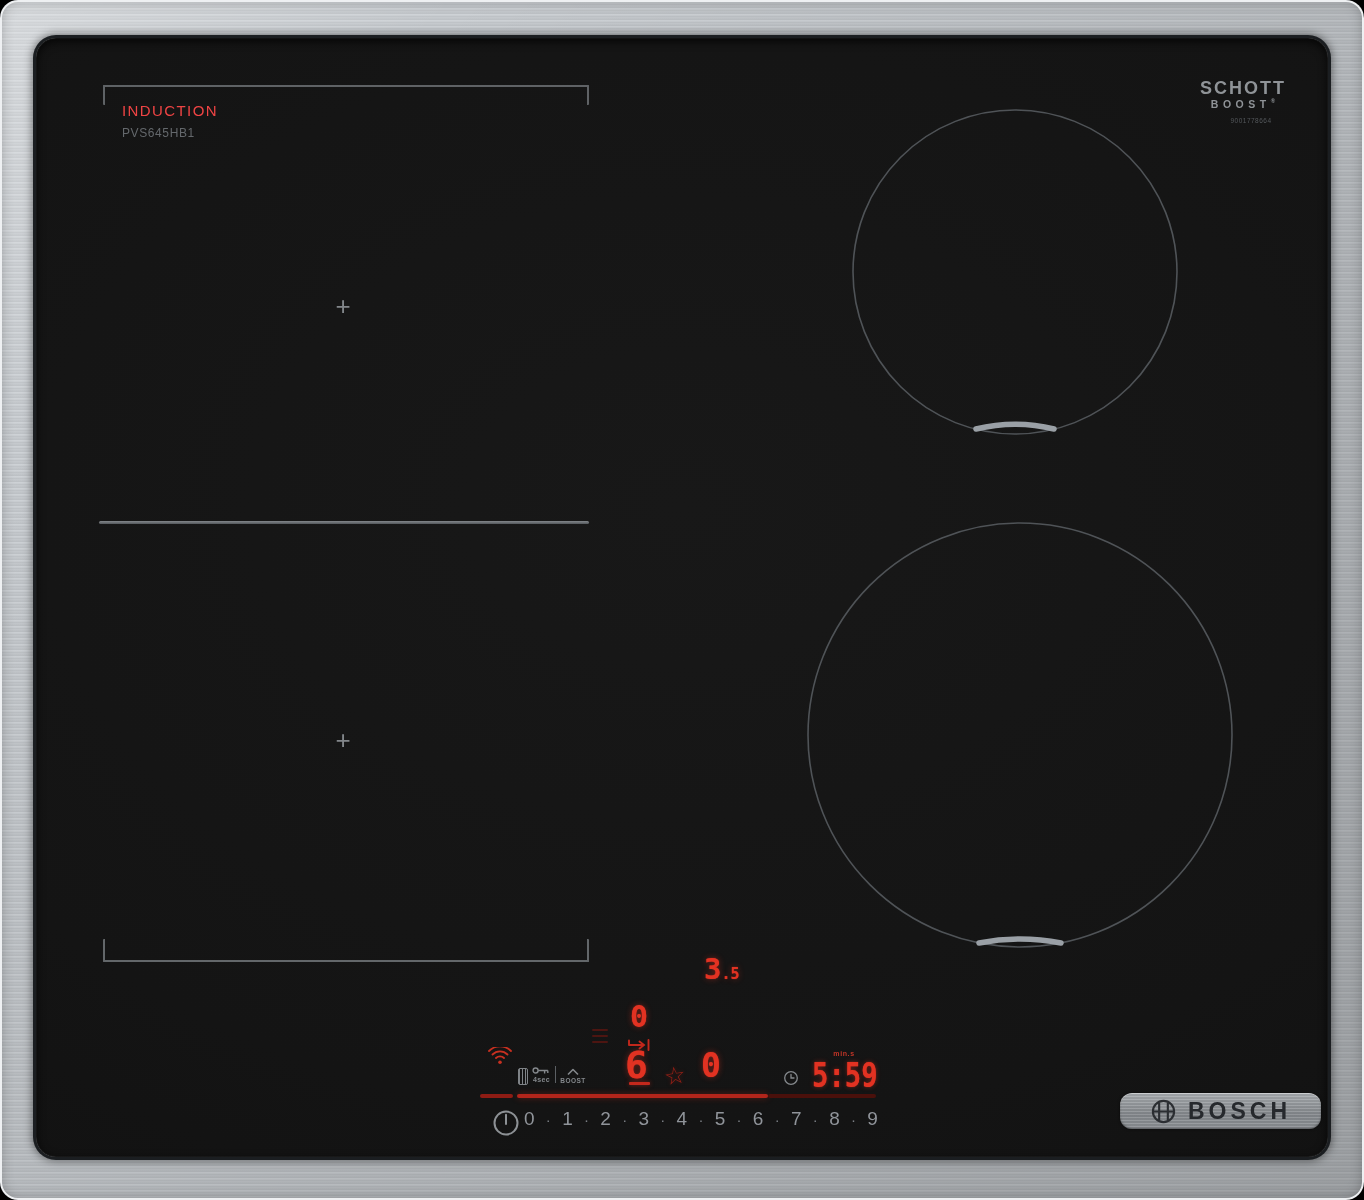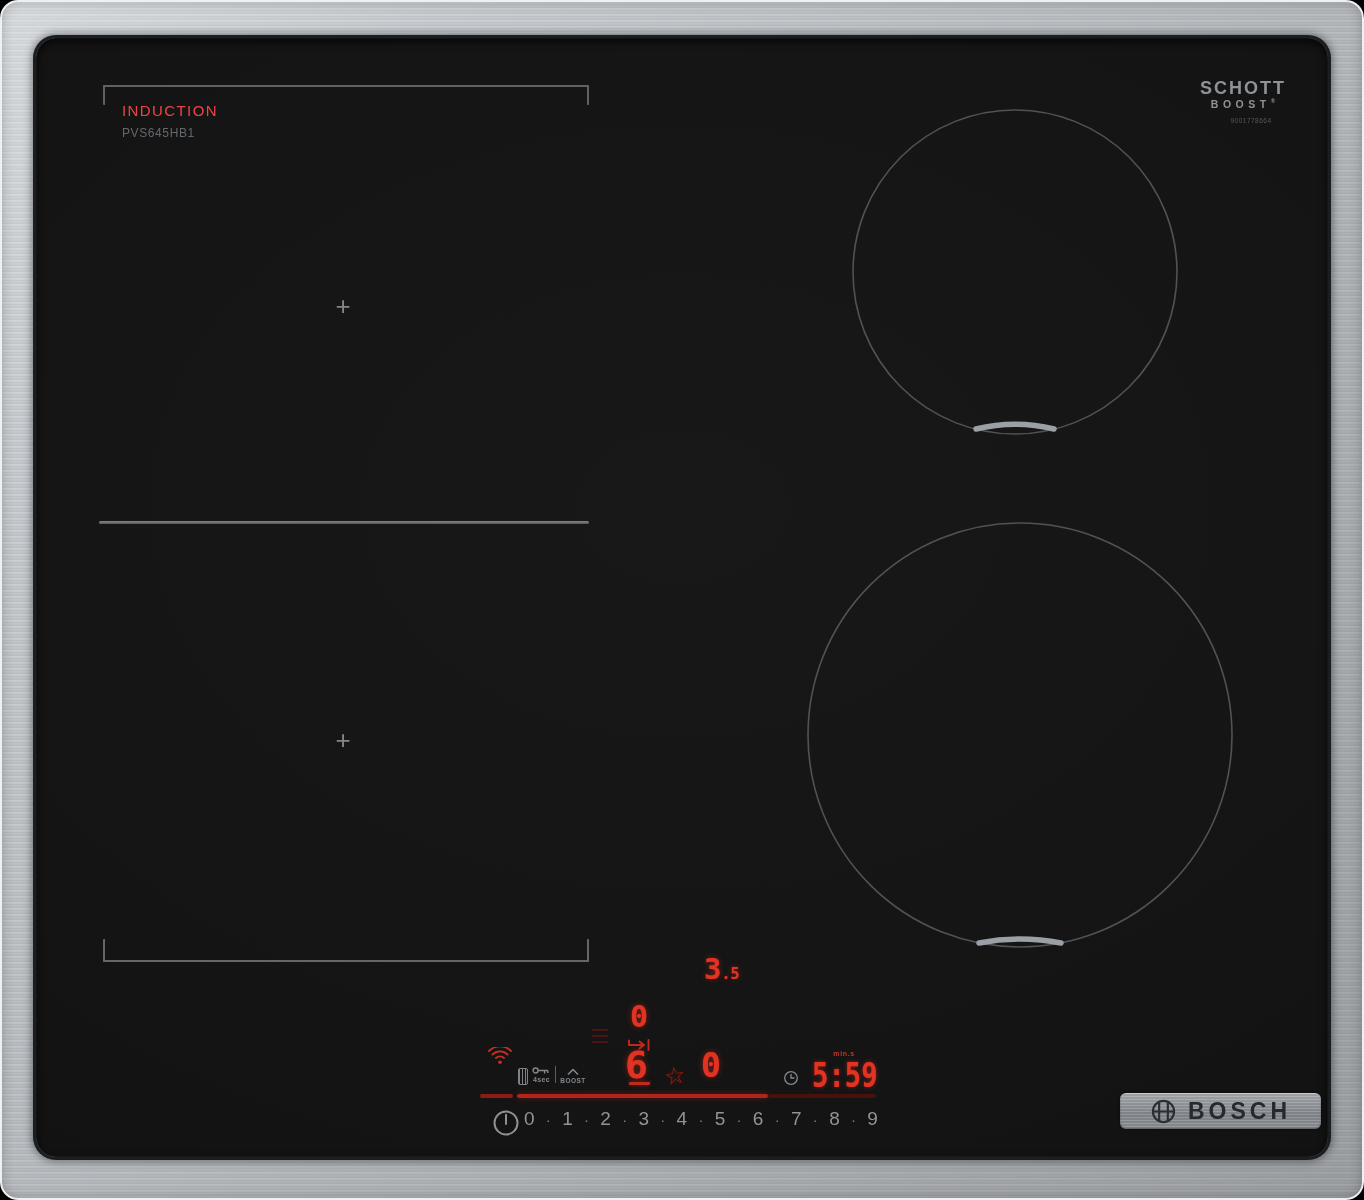--- a/index.html
+++ b/index.html
@@ -79,21 +79,21 @@
   .line-main{left:517px;top:1094px;width:251px;height:4px;background:#b2251b;border-radius:2px;
              box-shadow:0 0 6px rgba(200,40,25,.4);}
   .line-dim{left:768px;top:1094px;width:108px;height:4px;background:#4a100b;border-radius:2px;}
 
   .power-btn{left:491px;top:1108px;width:30px;height:30px;}
   .slider{left:524px;top:1106px;width:354px;height:26px;display:flex;align-items:center;
           justify-content:space-between;color:#90949a;font-size:19px;}
   .slider .dot{font-size:15px;color:#7b7f85;}
 
   
-  .bosch{left:1120px;top:1093px;width:201px;height:36px;border-radius:6px;
+  .bosch{left:1120px;top:1093px;width:201px;height:36px;border-radius:12px;
     display:flex;align-items:center;justify-content:center;gap:11px;
     background:
       repeating-linear-gradient(180deg, rgba(255,255,255,.12) 0 1px, rgba(0,0,0,.06) 1px 3px),
       linear-gradient(180deg,#a9adb1,#84888c 60%,#8e9296);
     box-shadow:inset 0 1px 0 rgba(255,255,255,.35), inset 0 -1px 2px rgba(0,0,0,.35), 0 0 3px rgba(0,0,0,.6);}
   .bosch .txt{font-size:23px;font-weight:bold;letter-spacing:4px;color:#26292d;}
 </style>
 </head>
 <body>
 

